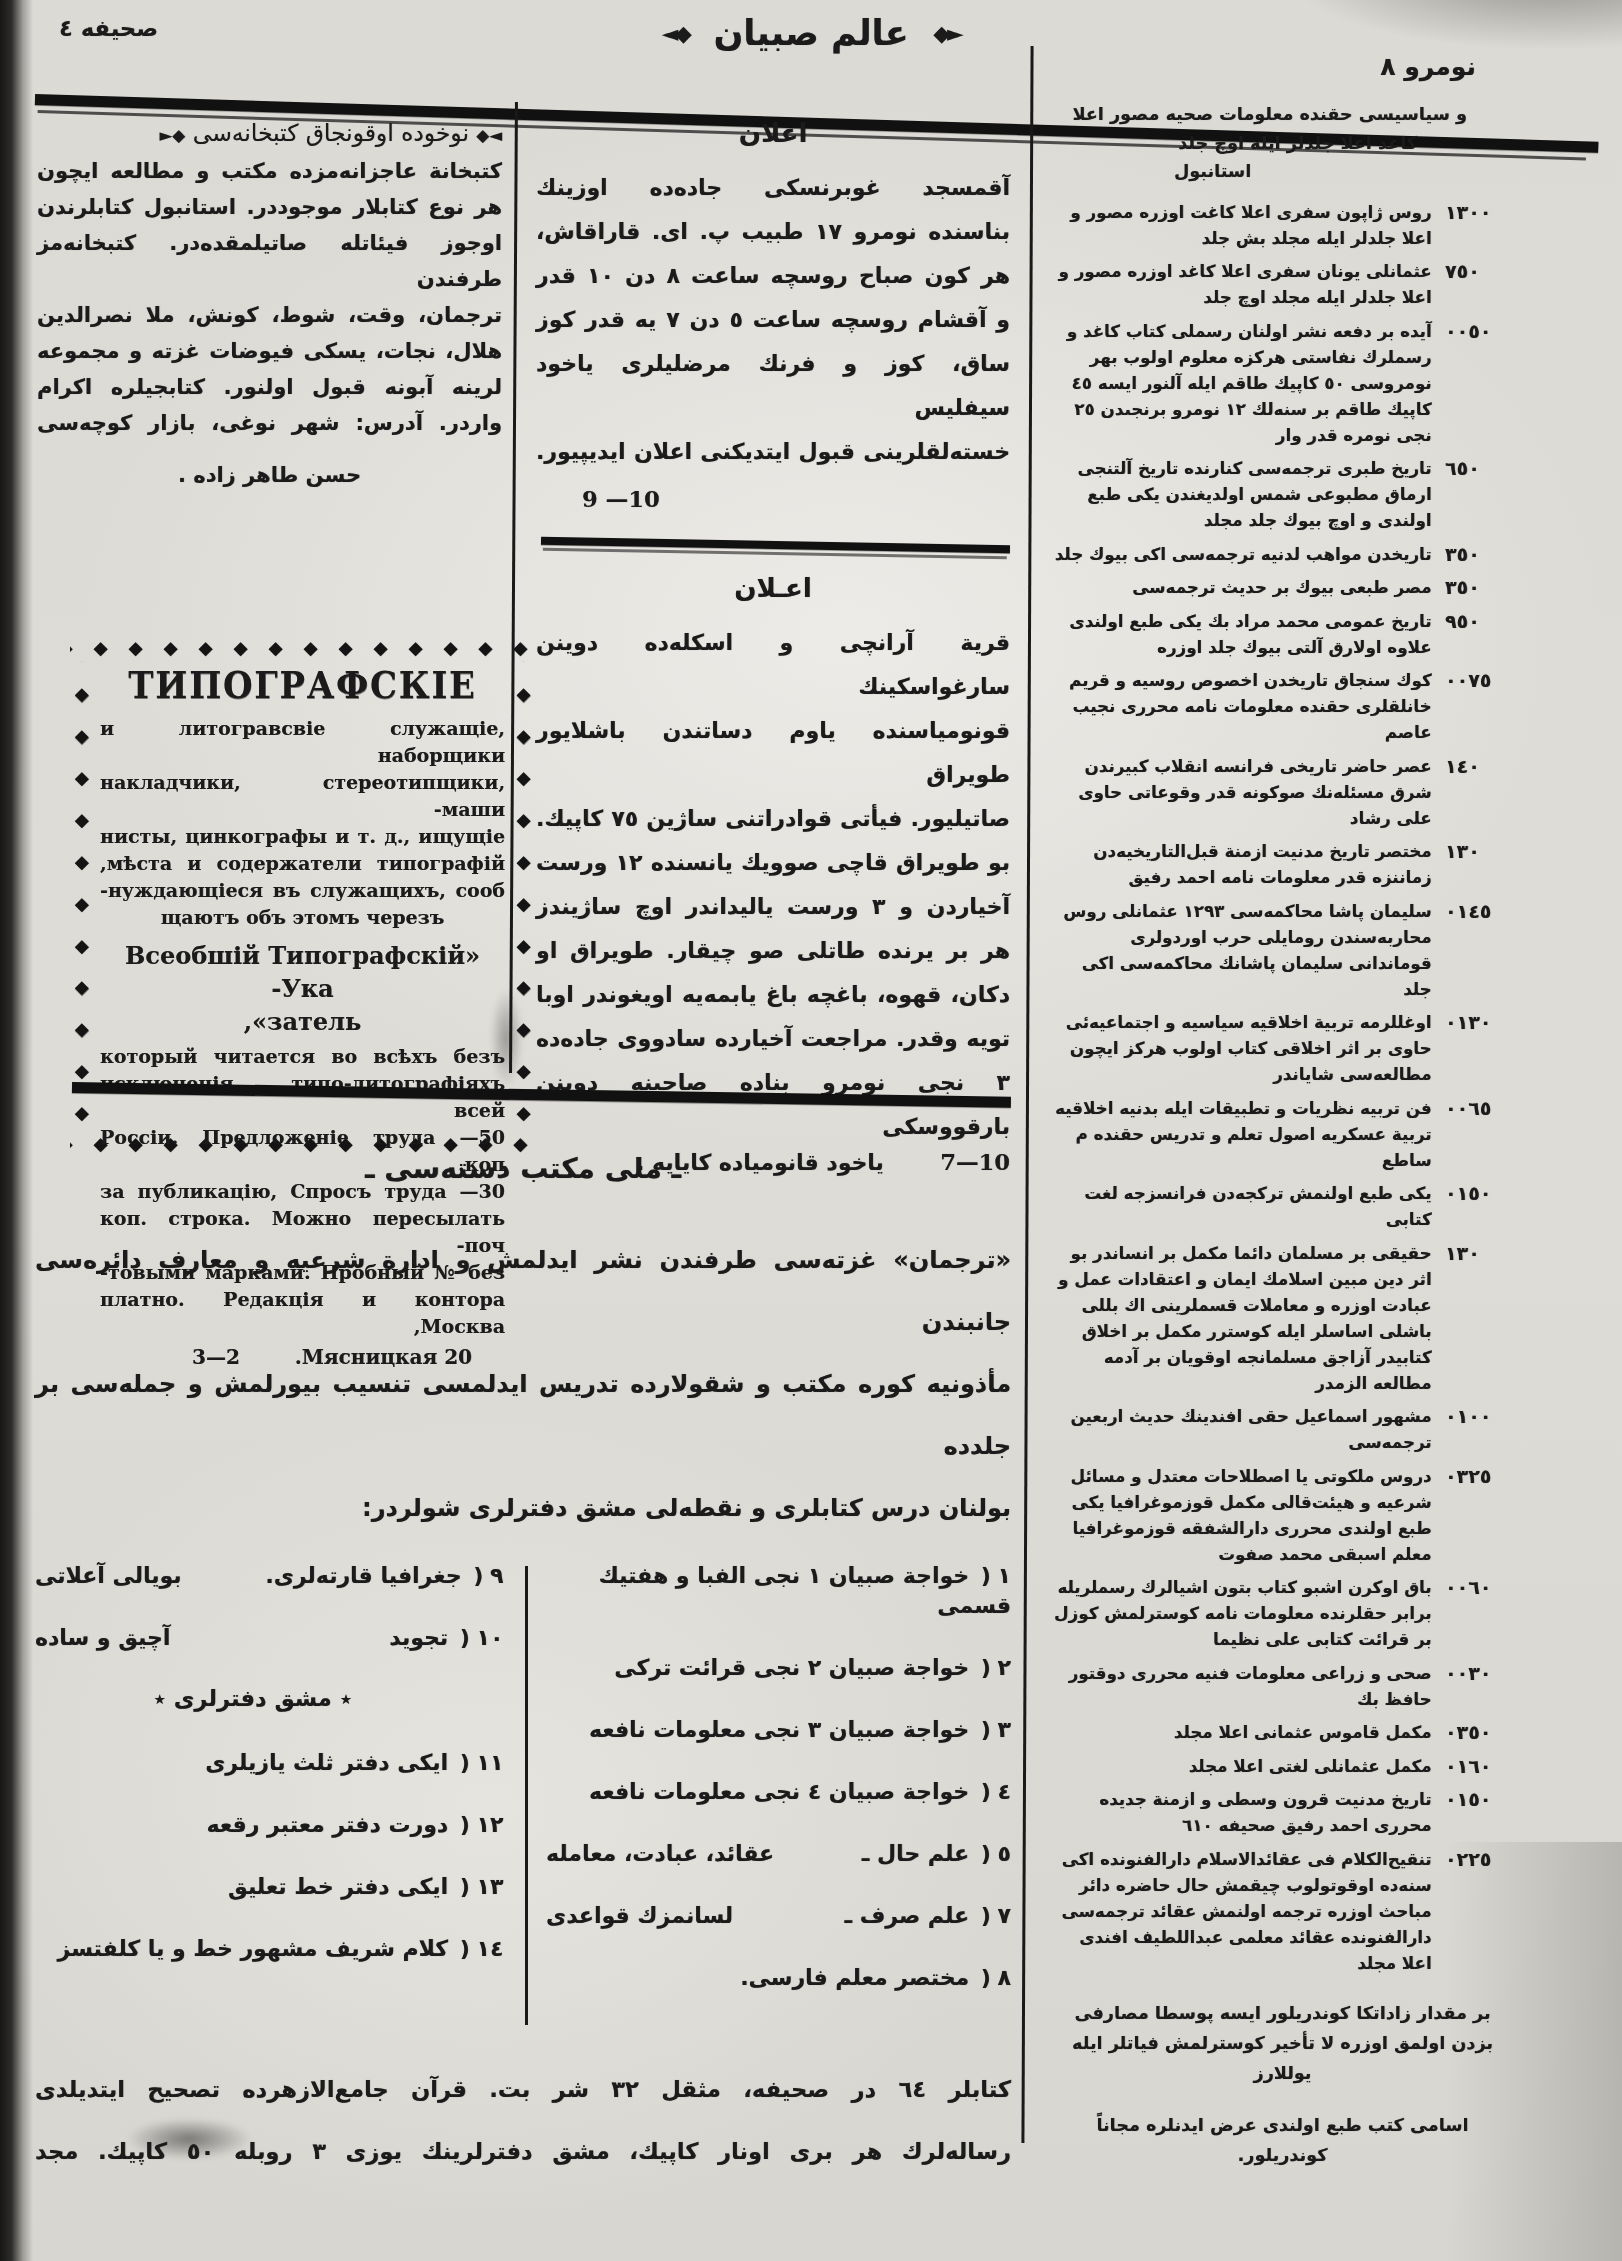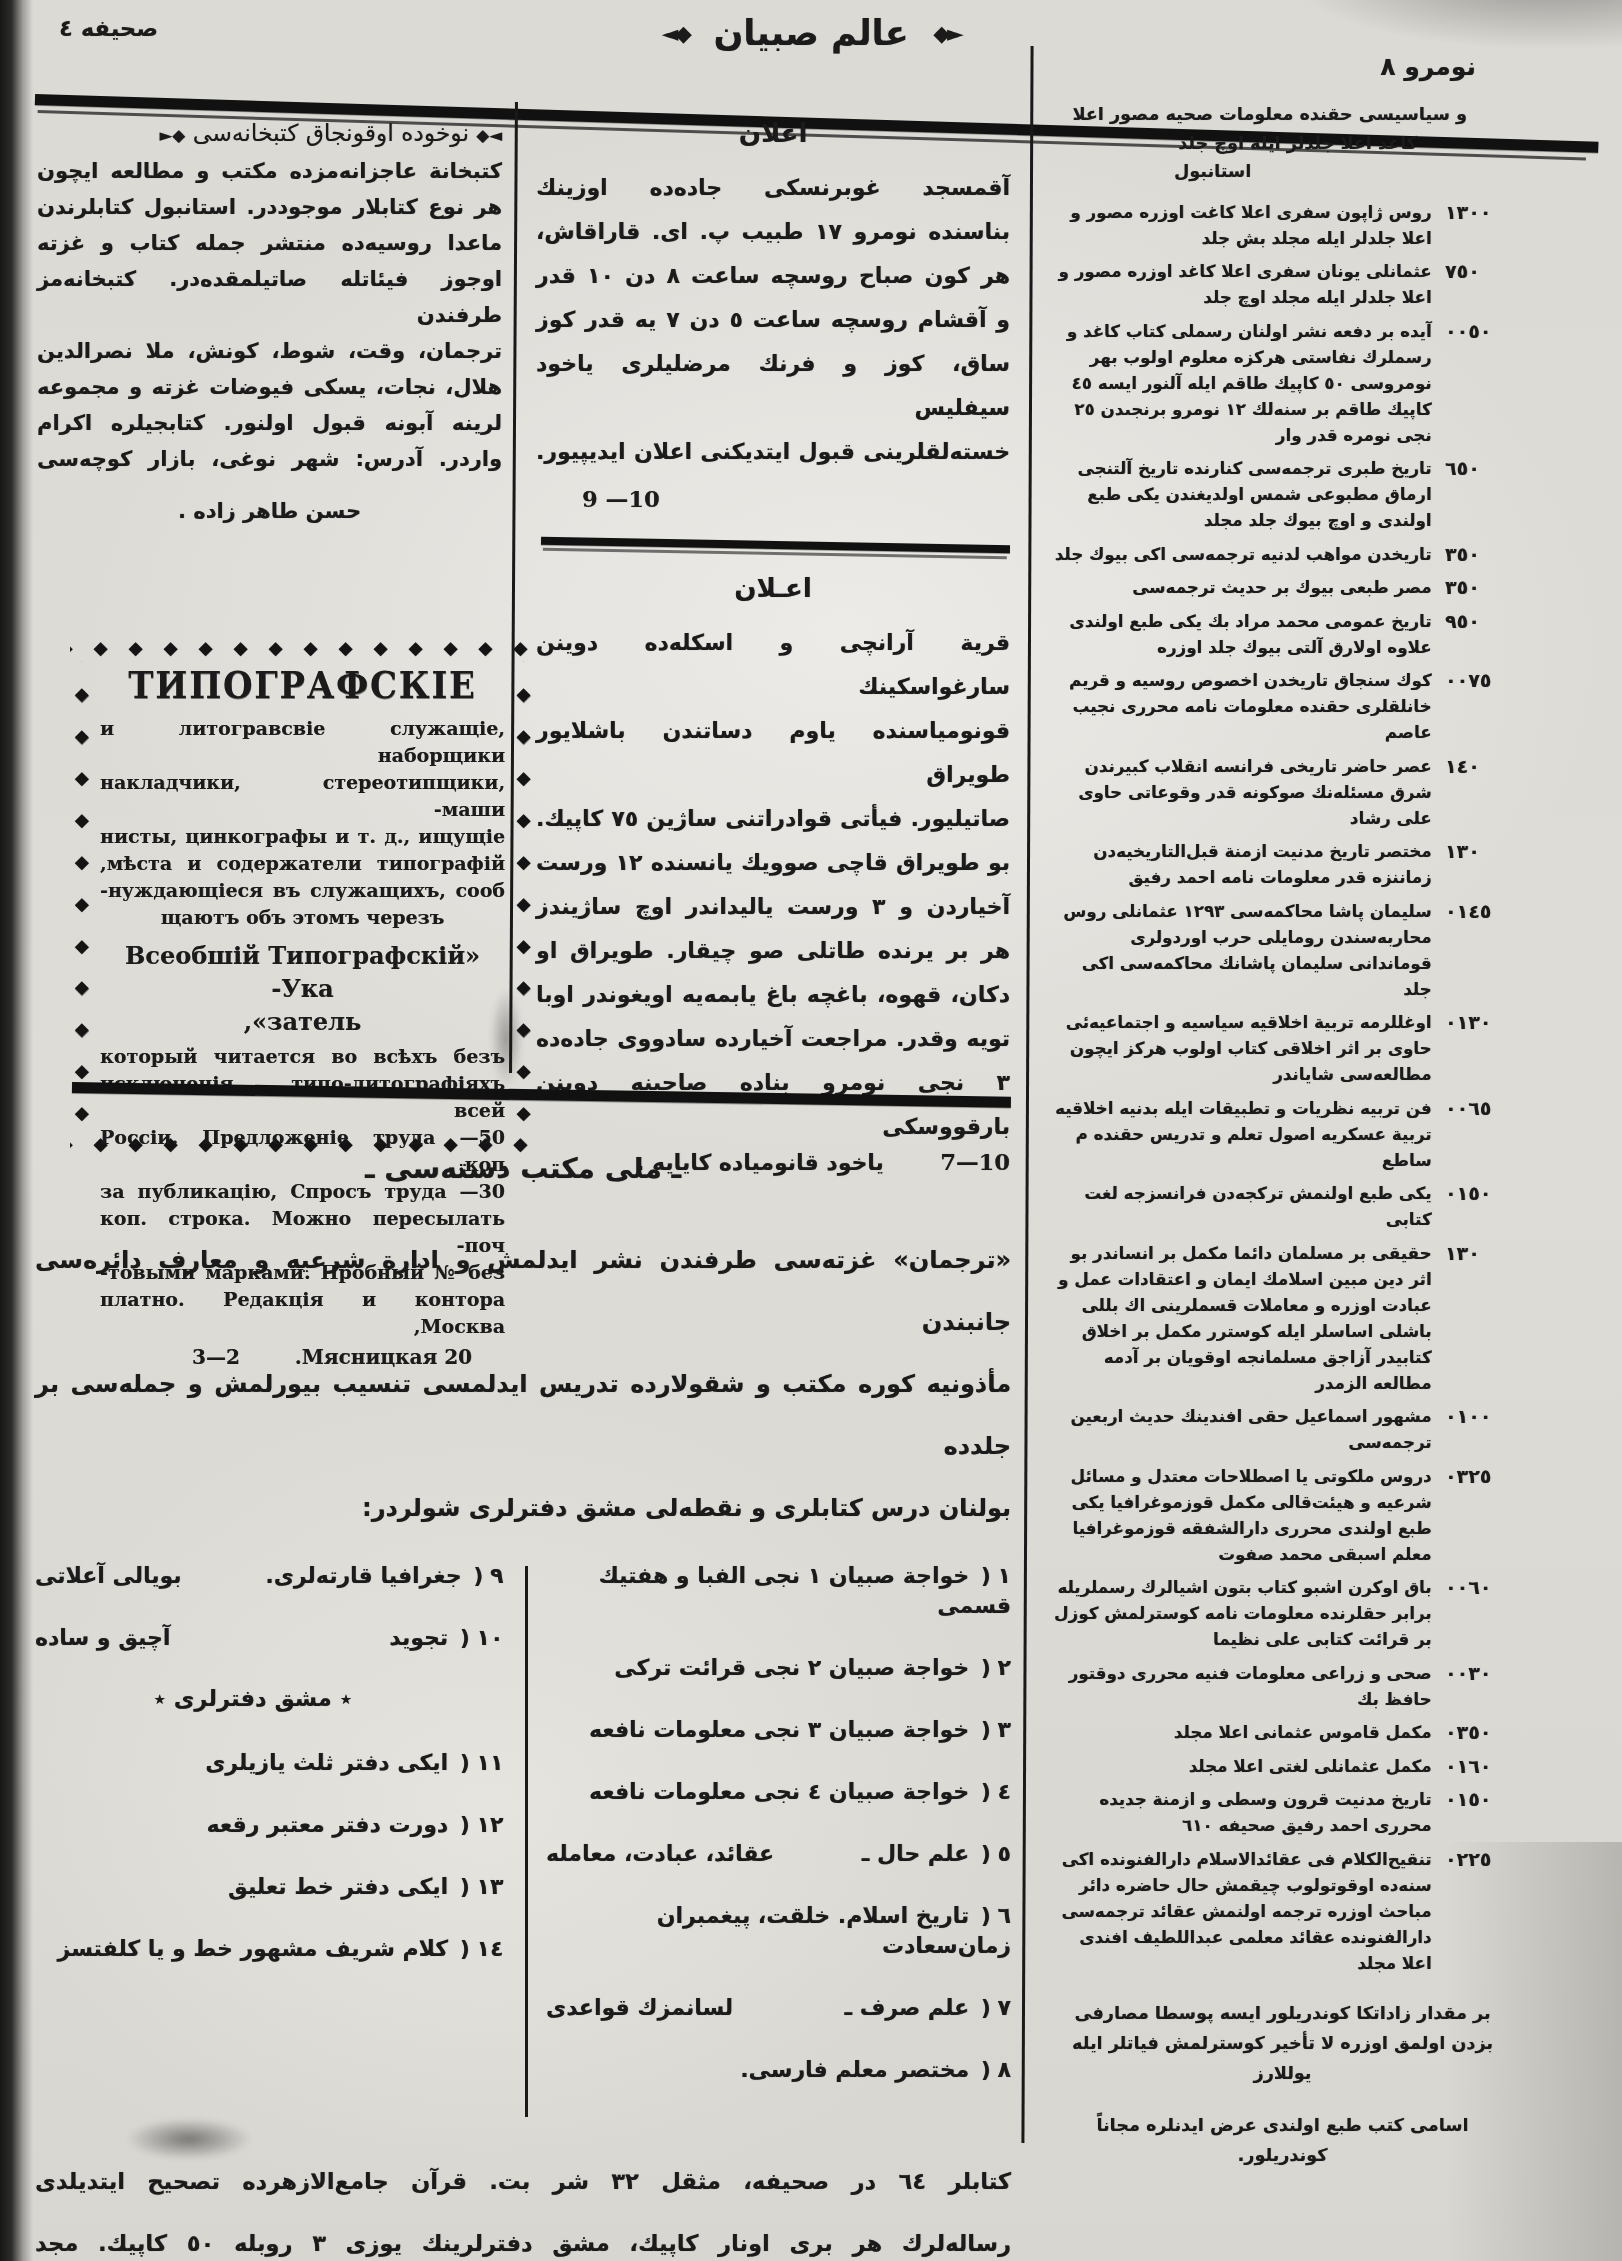--- a/index.html
+++ b/index.html
@@ -127,21 +127,20 @@
     <div>
       <div class="ad-ar-header">
         <span class="orn">◄◆</span>
         <span>نوخوده اوقونجاق كتبخانه‌سى</span>
         <span class="orn">◆►</span>
       </div>
       <div class="ad-ar-body">
 
       <div class="ar-line">كتبخانة عاجزانه‌مزده مكتب و مطالعه ايچون</div>
           <div class="ar-line">هر نوع كتابلار موجوددر. استانبول كتابلرندن</div>
-          <div class="ar-line">ماعدا روسيه‌ده منتشر جمله كتاب و غزته</div>
           <div class="ar-line">اوجوز فيئاتله صاتيلمقده‌در. كتبخانه‌مز طرفندن</div>
           <div class="ar-line">ترجمان، وقت، شوط، كونش، ملا نصرالدين</div>
           <div class="ar-line">هلال، نجات، يسكى فيوضات غزته و مجموعه</div>
           <div class="ar-line">لرينه آبونه قبول اولنور. كتابجيلره اكرام</div>
           <div class="ar-line">واردر. آدرس: شهر نوغى، بازار كوچه‌سى</div>
           <div class="ar-line">حسن طاهر زاده .</div>
         </div>
     </div>
 
     <div class="rus-box">
@@ -380,24 +379,20 @@
           <div class="l-item">
             <span><span class="l-num"><span>٤</span><span class="paren">)</span></span><span>خواجة صبيان ٤ نجى معلومات نافعه</span></span>
             <span class="l-tail"></span>
           </div>
 
           <div class="l-item">
             <span><span class="l-num"><span>٥</span><span class="paren">)</span></span><span>علم حال ـ</span></span>
             <span class="l-tail">عقائد، عبادت، معامله</span>
           </div>
 
-          <div class="l-item">
-            <span><span class="l-num"><span>٦</span><span class="paren">)</span></span><span>تاريخ اسلام. خلقت، پيغمبران زمان‌سعادت</span></span>
-            <span class="l-tail"></span>
-          </div>
 
           <div class="l-item">
             <span><span class="l-num"><span>٧</span><span class="paren">)</span></span><span>علم صرف ـ</span></span>
             <span class="l-tail">لسانمزك قواعدى</span>
           </div>
 
           <div class="l-item">
             <span><span class="l-num"><span>٨</span><span class="paren">)</span></span><span>مختصر معلم فارسى.</span></span>
             <span class="l-tail"></span>
           </div>

